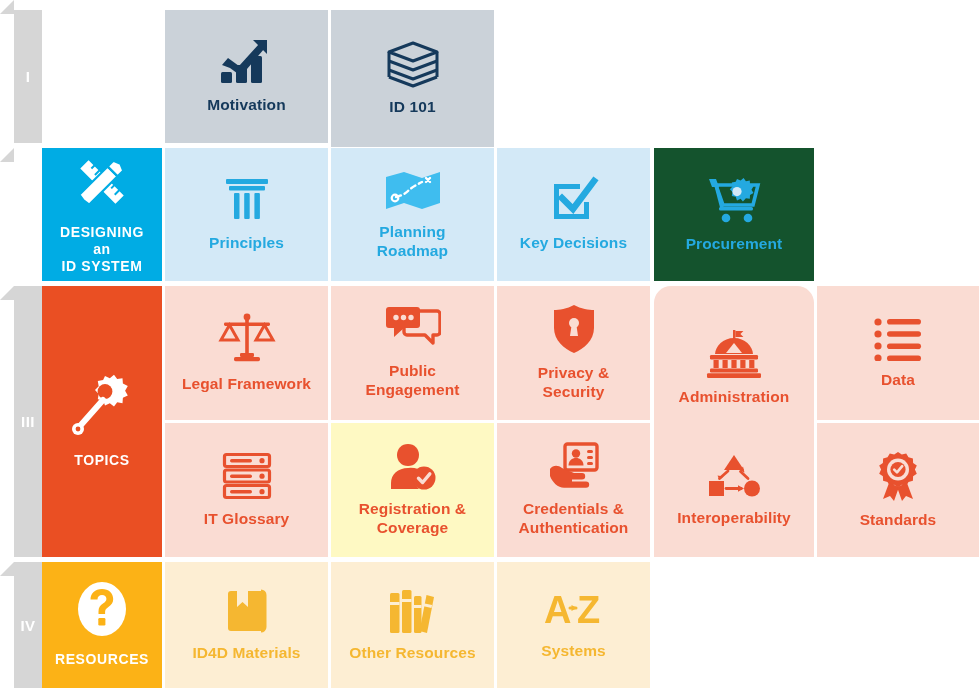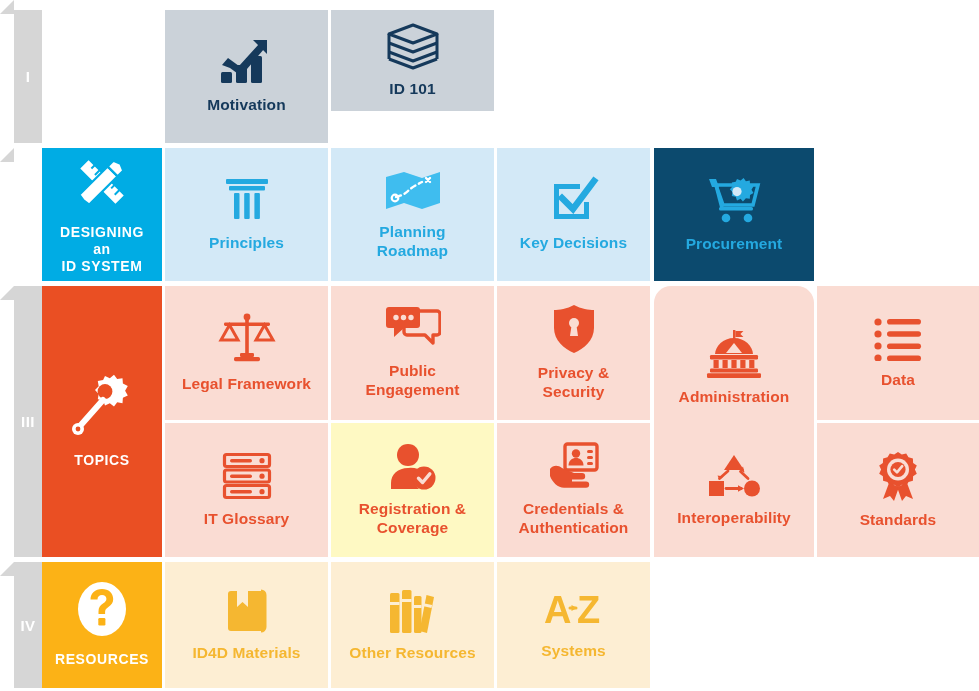--- a/index.html
+++ b/index.html
@@ -124,21 +124,21 @@
           <polygon points="34,2 48,2 48,16 43.5,11.5 38.5,6.5"></polygon>
           <rect x="2" y="34" width="11" height="11" rx="1.5"></rect>
           <rect x="17" y="27" width="11" height="18" rx="1.5"></rect>
           <rect x="32" y="18" width="11" height="27" rx="1.5"></rect>
         </g>
       </svg>
     </span>
     <span class="label">Motivation</span>
   </div>
 
-  <div class="cell topic" style="left:331px;top:10px;width:163px;height:101px;background:#cbd2d9;color:#15395b;">
+  <div class="cell topic" style="left:331px;top:10px;width:163px;height:137px;background:#cbd2d9;color:#15395b;">
     <span class="icon">
       <svg width="58" height="48" viewBox="0 0 58 48">
         <g fill="none" stroke="#15395b" stroke-width="3" stroke-linejoin="round">
           <path d="M29 3 L53 12 L29 21 L5 12 Z"></path>
           <path d="M5 21 L29 30 L53 21"></path>
           <path d="M5 30 L29 39 L53 30"></path>
           <path d="M5 12 L5 21 M53 12 L53 21 M5 21 L5 30 M53 21 L53 30 M5 30 L5 37 M53 30 L53 37"></path>
           <path d="M5 37 L29 46 L53 37"></path>
         </g>
       </svg>
@@ -199,21 +199,21 @@
   <div class="cell topic" style="left:497px;top:148px;width:153px;height:133px;background:#d3e9f7;color:#24a9e0;">
     <span class="icon">
       <svg width="50" height="48" viewBox="0 0 50 48">
         <path d="M5 8 h26 v5 H10 v25 h25 V26 h5 v17 H5 Z" fill="#24a9e0"></path>
         <path d="M13 22 L24 33 L45 5" fill="none" stroke="#24a9e0" stroke-width="6.5" stroke-linecap="square"></path>
       </svg>
     </span>
     <span class="label">Key Decisions</span>
   </div>
 
-  <div class="cell topic" style="left:654px;top:148px;width:160px;height:133px;background:#0c4a6e;color:#24a9e0;">
+  <div class="cell topic" style="left:654px;top:148px;width:160px;height:133px;background:#14532d;color:#24a9e0;">
     <span class="icon">
       <svg width="54" height="50" viewBox="0 0 54 50">
         <g fill="#24a9e0">
           <path d="M2 4 h7 l3 8 h-7 z"></path>
           <path d="M9 10 h42 l-5 20 H16 z" fill="none" stroke="#24a9e0" stroke-width="3.6"></path>
           <rect x="12" y="32" width="34" height="3.6" rx="1.5"></rect>
           <circle cx="19" cy="43" r="4.3"></circle>
           <circle cx="41" cy="43" r="4.3"></circle>
           <path d="M9 10 L15 33" stroke="#24a9e0" stroke-width="3.6" fill="none"></path>
           <g transform="translate(30,17)">

